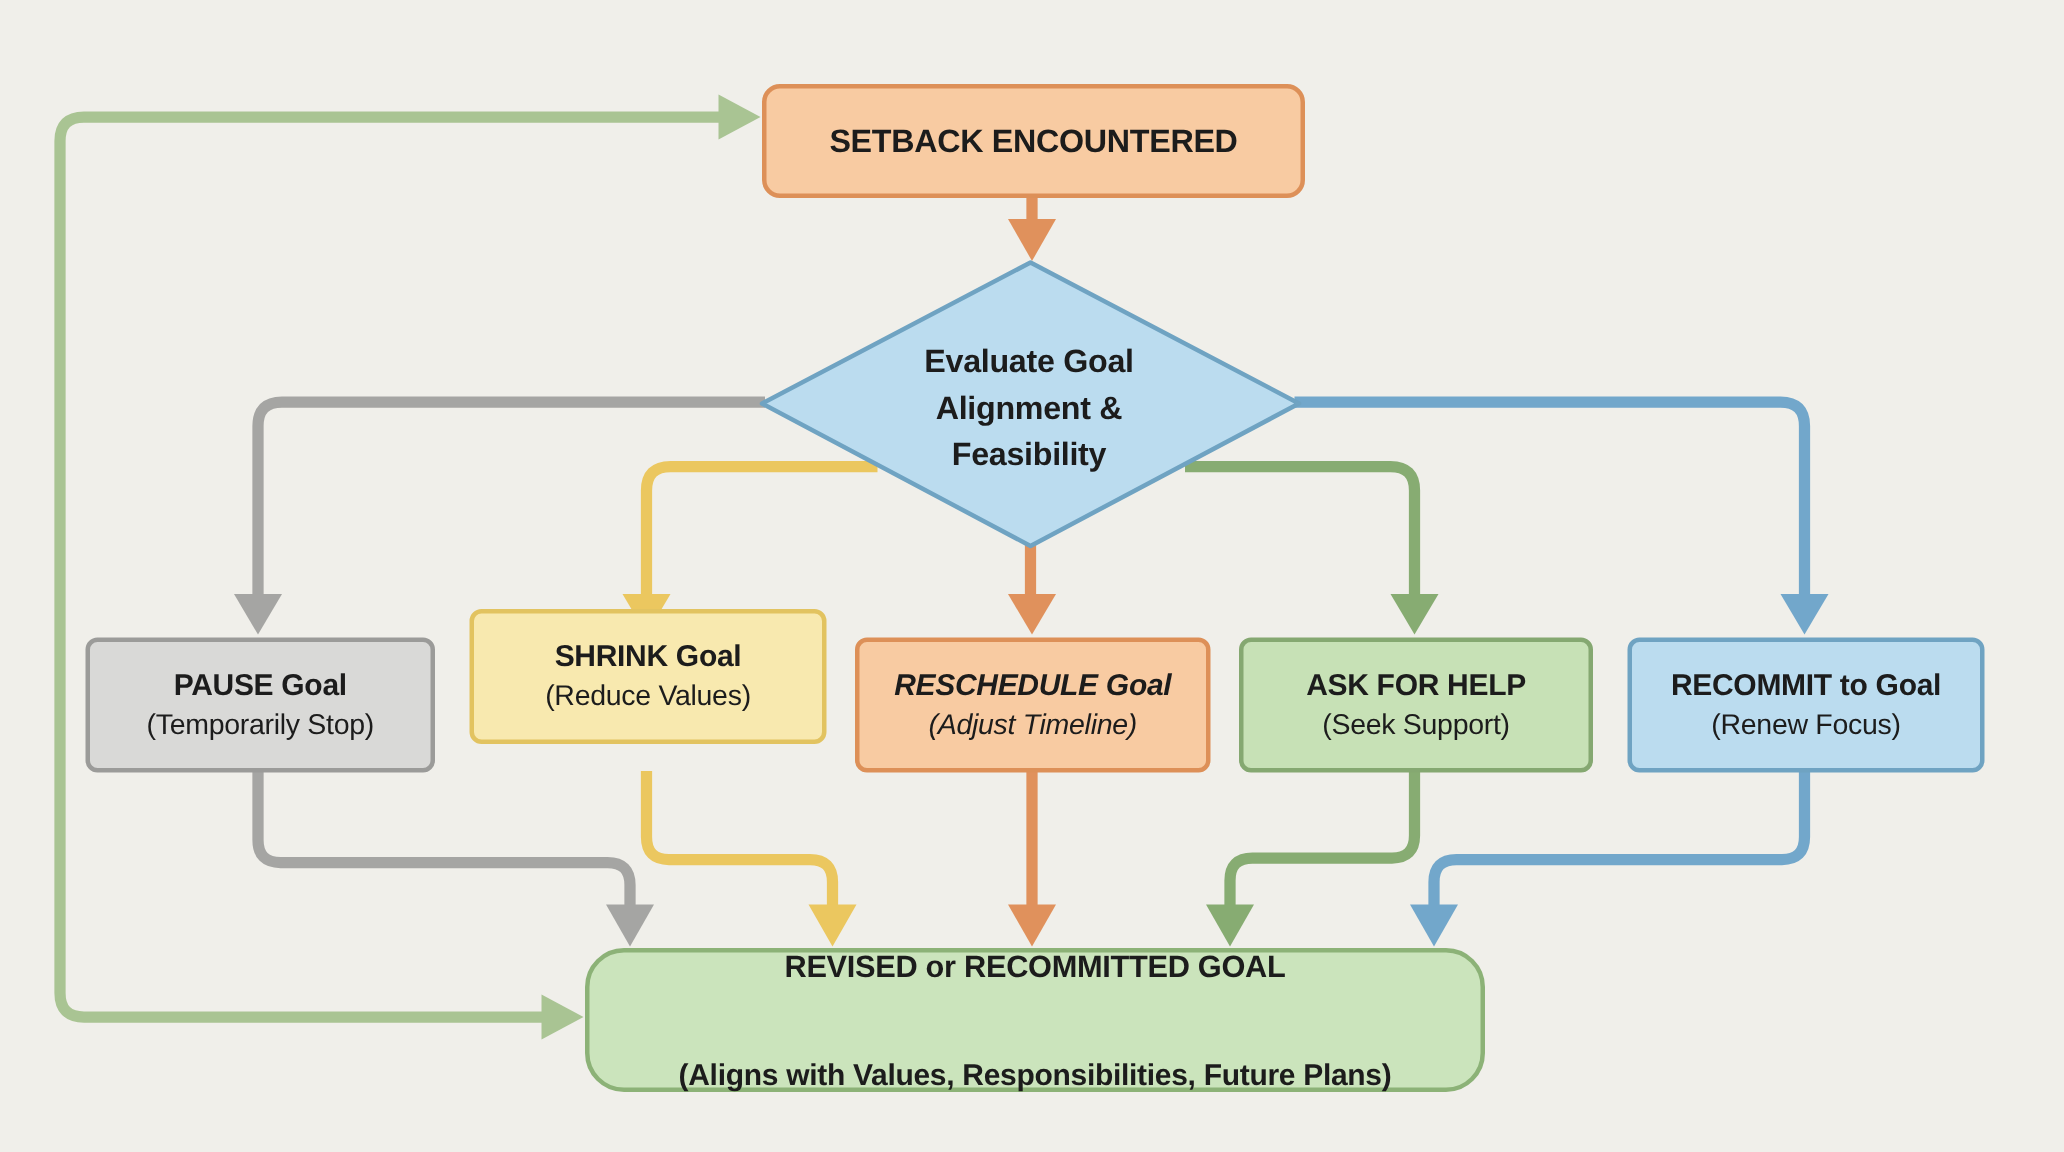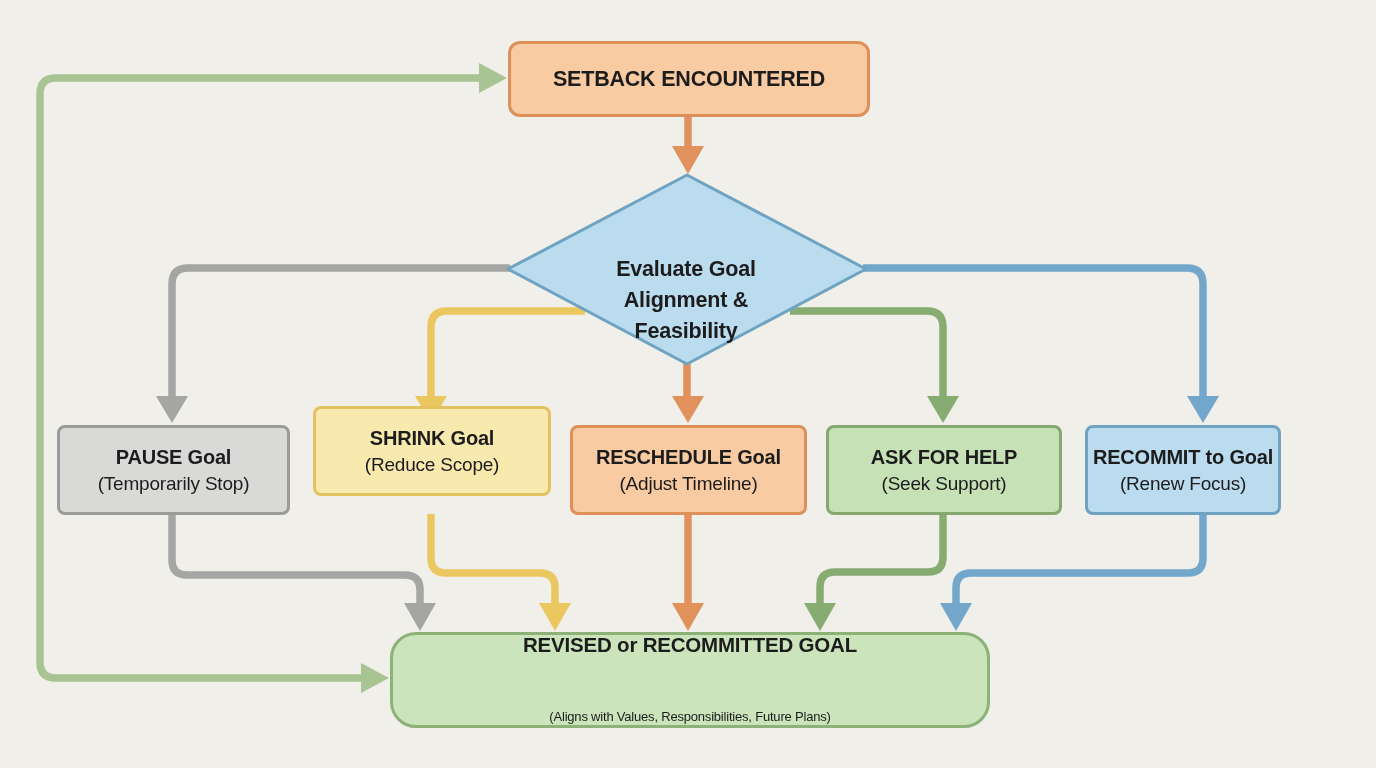--- a/index.html
+++ b/index.html
@@ -30,45 +30,45 @@
     border-radius: 8px;
     display: flex; flex-direction: column;
     justify-content: center; align-items: center;
     text-align: center;
     letter-spacing: -0.2px;
   }
   .fc-box .t1 { font-weight: bold; font-size: 20px; line-height: 27px; }
   .fc-box .t2 { font-size: 19px; line-height: 26px; }
 
   .box-setback {
-    left: 508px; top: 41px; width: 362px; height: 76px;
+    left: 508px; top: 56px; width: 362px; height: 76px;
     background: var(--orange_fill); border-color: var(--orange_border);
     border-radius: 12px;
   }
   .box-setback .t1 { font-size: 21.5px; }
 
   .box-pause      { left: 57px;   top: 425px; width: 233px; height: 90px; background: var(--gray_fill);   border-color: var(--gray_border); }
   .box-shrink     { left: 313px;  top: 406px; width: 238px; height: 90px; background: var(--yellow_fill); border-color: var(--yellow_border); }
-  .box-reschedule { left: 570px;  top: 425px; width: 237px; height: 90px; background: var(--orange_fill); border-color: var(--orange_border); }
+  .box-reschedule { left: 570px;  top: 425px; width: 237px; height: 90px; background: var(--orange_fill); border-color: var(--orange_border); font-style: italic; }
   .box-askhelp    { left: 826px;  top: 425px; width: 236px; height: 90px; background: var(--green_fill);  border-color: var(--green_border); }
-  .box-recommit   { left: 1085px; top: 425px; width: 196px; height: 90px; background: var(--blue_fill);   border-color: var(--blue_border); }
+  .box-recommit   { left: 1085px; top: 425px; width: 238px; height: 90px; background: var(--blue_fill);   border-color: var(--blue_border); }
 
   .box-revised {
     left: 390px; top: 632px; width: 600px; height: 96px;
     background: var(--green_big_fill); border-color: var(--green_big_border);
     border-radius: 26px;
     gap: 44px;
   }
   .box-revised .t1 { font-size: 20.5px; line-height: 29px; }
-  .box-revised .t2 { font-size: 13px; line-height: 28px; }
+  .box-revised .t2 { font-size: 20px; line-height: 28px; font-weight: bold; }
 
   .diamond-label {
     position: absolute; left: 566px; top: 226px; width: 240px;
     text-align: center; font-weight: bold;
-    font-size: 21.5px; line-height: 31px; letter-spacing: -0.2px; margin-top: 28px;
+    font-size: 21.5px; line-height: 31px; letter-spacing: -0.2px;
   }
 </style>
 </head>
 <body>
 
 <div class="canvas">
 
   <svg class="layer" width="1376" height="768" viewBox="0 0 1376 768">
 
     <path class="ln" style="stroke:var(--loop_green)" d="M 481 78 H 56 Q 40 78 40 94 V 662 Q 40 678 56 678 H 362"></path>
@@ -123,21 +123,21 @@
       <div>Feasibility</div>
     </div>
 
     <div class="fc-box box-pause">
       <div class="t1">PAUSE Goal</div>
       <div class="t2">(Temporarily Stop)</div>
     </div>
 
     <div class="fc-box box-shrink">
       <div class="t1">SHRINK Goal</div>
-      <div class="t2">(Reduce Scope)</div>
+      <div class="t2">(Reduce Values)</div>
     </div>
 
     <div class="fc-box box-reschedule">
       <div class="t1">RESCHEDULE Goal</div>
       <div class="t2">(Adjust Timeline)</div>
     </div>
 
     <div class="fc-box box-askhelp">
       <div class="t1">ASK FOR HELP</div>
       <div class="t2">(Seek Support)</div>

